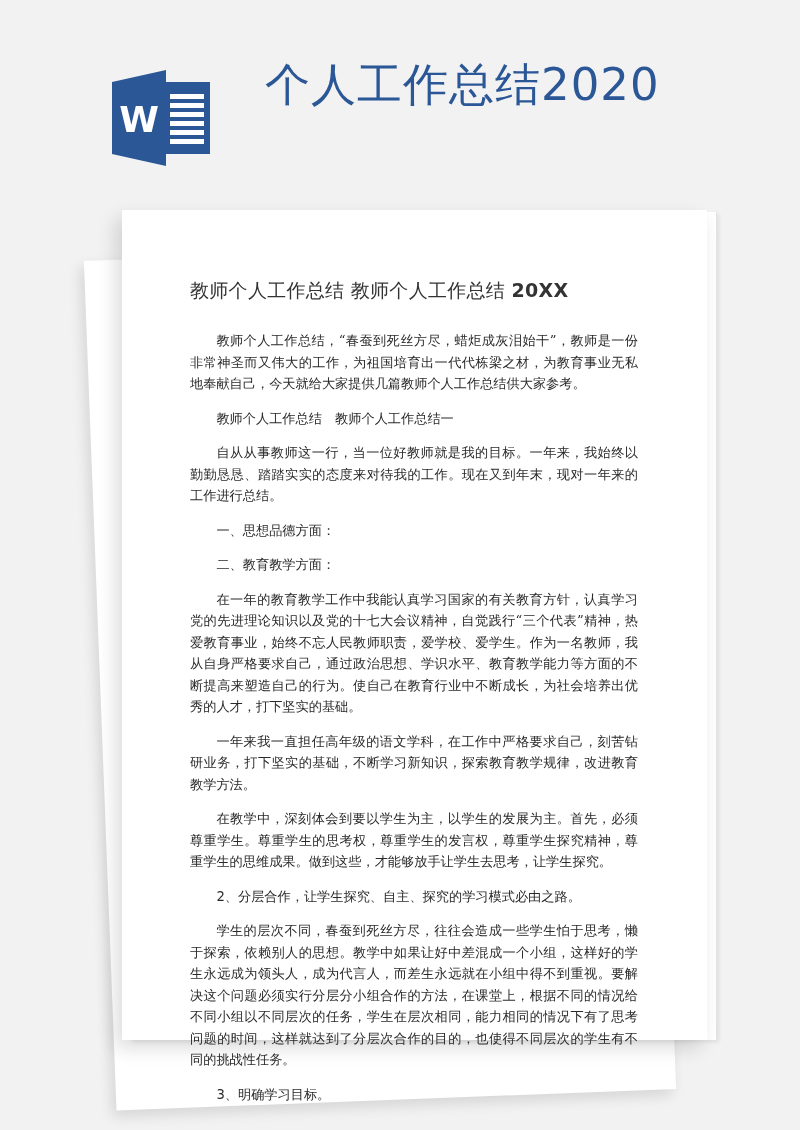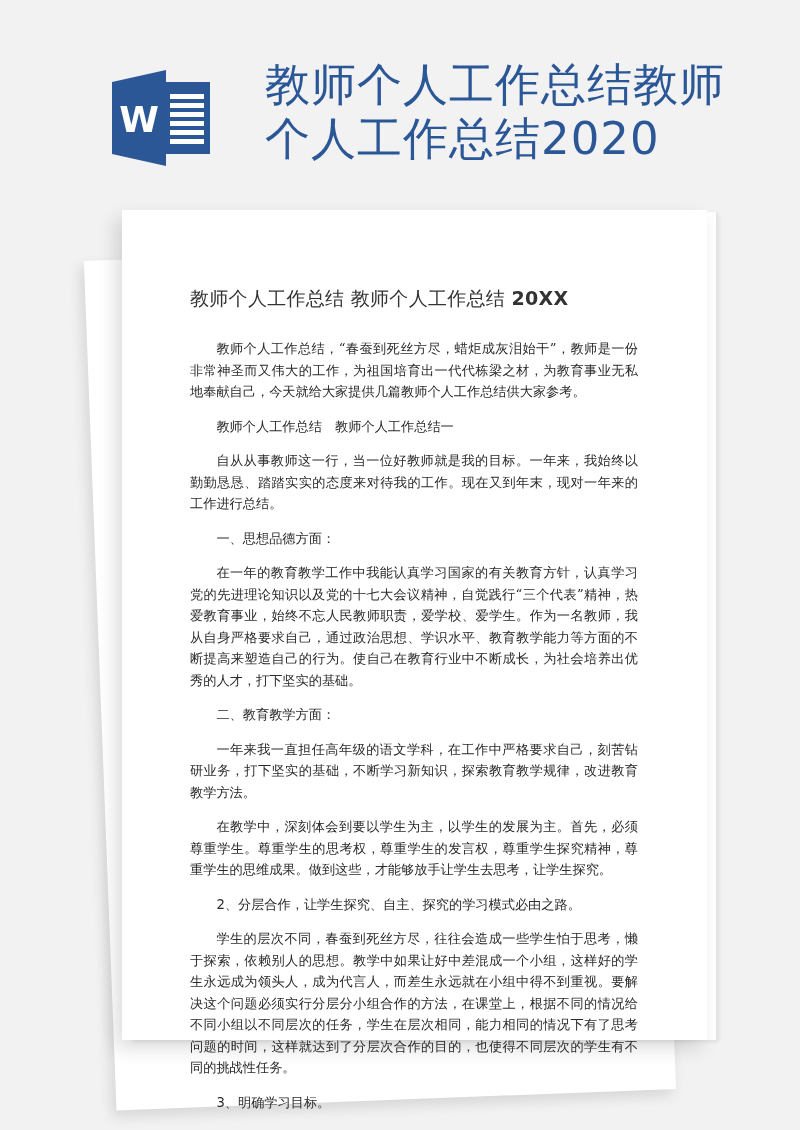--- a/index.html
+++ b/index.html
@@ -27,21 +27,21 @@
     left: 130px; top: 212px; width: 586px; height: 828px;
     box-shadow: 2px 2px 4px rgba(0,0,0,0.08);
     border-right: 1px solid #e4e4e4;
   }
   .sheet-front {
     left: 122px; top: 210px; width: 585px; height: 830px;
     box-shadow: -6px 8px 18px rgba(0,0,0,0.14);
   }
   .page-content { position: absolute; left: 68px; top: 68px; width: 448px; color: #222; }
   .doc-title {
-    font-size: 19px; color: #333; margin: 8px 0 26px 0; white-space: nowrap; letter-spacing: 0.3px;
+    font-size: 19px; color: #333; margin: 0 0 26px 0; white-space: nowrap; letter-spacing: 0.3px;
   }
   .doc-title .year { font-family: "DejaVu Sans", "Liberation Sans", sans-serif; font-weight: bold; }
   .para {
     font-size: 13.2px; line-height: 21.5px; text-indent: 2em; margin: 13px 0 11px 0;
     text-align: justify; color: #2a2a2a;
   }
   .para.num .n { font-family: "DejaVu Sans", "Liberation Sans", sans-serif; }
 </style>
 </head>
 <body>
@@ -54,38 +54,37 @@
       <rect x="62" y="35" width="34" height="5"></rect>
       <rect x="62" y="44" width="34" height="5"></rect>
       <rect x="62" y="53" width="34" height="5"></rect>
       <rect x="62" y="62" width="34" height="5"></rect>
       <rect x="62" y="71" width="34" height="5"></rect>
     </g>
     <polygon points="4,14 58,2 58,98 4,86" fill="#2b5797"></polygon>
     <text x="31" y="64" text-anchor="middle" fill="#ffffff" font-family="DejaVu Sans, sans-serif" font-weight="bold" font-size="36">W</text>
   </svg>
   <div class="header-title">
-    <div>教师个人工作总结教师</div>
     <div>个人工作总结2020</div>
   </div>
 </div>
 
 <div class="sheet sheet-back-left"></div>
 <div class="sheet sheet-back-right"></div>
 
 <div class="sheet sheet-front">
   <div class="page-content">
     <div class="doc-title">
       <span>教师个人工作总结 教师个人工作总结 </span><span class="year">20XX</span>
     </div>
     <p class="para">教师个人工作总结，“春蚕到死丝方尽，蜡炬成灰泪始干”，教师是一份非常神圣而又伟大的工作，为祖国培育出一代代栋梁之材，为教育事业无私地奉献自己，今天就给大家提供几篇教师个人工作总结供大家参考。</p>
     <p class="para">教师个人工作总结　教师个人工作总结一</p>
     <p class="para">自从从事教师这一行，当一位好教师就是我的目标。一年来，我始终以勤勤恳恳、踏踏实实的态度来对待我的工作。现在又到年末，现对一年来的工作进行总结。</p>
     <p class="para">一、思想品德方面：</p>
+    <p class="para">二、教育教学方面：</p>
     <p class="para">在一年的教育教学工作中我能认真学习国家的有关教育方针，认真学习党的先进理论知识以及党的十七大会议精神，自觉践行“三个代表”精神，热爱教育事业，始终不忘人民教师职责，爱学校、爱学生。作为一名教师，我从自身严格要求自己，通过政治思想、学识水平、教育教学能力等方面的不断提高来塑造自己的行为。使自己在教育行业中不断成长，为社会培养出优秀的人才，打下坚实的基础。</p>
-    <p class="para">二、教育教学方面：</p>
     <p class="para">一年来我一直担任高年级的语文学科，在工作中严格要求自己，刻苦钻研业务，打下坚实的基础，不断学习新知识，探索教育教学规律，改进教育教学方法。</p>
     <p class="para">在教学中，深刻体会到要以学生为主，以学生的发展为主。首先，必须尊重学生。尊重学生的思考权，尊重学生的发言权，尊重学生探究精神，尊重学生的思维成果。做到这些，才能够放手让学生去思考，让学生探究。</p>
     <p class="para num"><span class="n">2</span><span>、分层合作，让学生探究、自主、探究的学习模式必由之路。</span></p>
     <p class="para">学生的层次不同，春蚕到死丝方尽，往往会造成一些学生怕于思考，懒于探索，依赖别人的思想。教学中如果让好中差混成一个小组，这样好的学生永远成为领头人，成为代言人，而差生永远就在小组中得不到重视。要解决这个问题必须实行分层分小组合作的方法，在课堂上，根据不同的情况给不同小组以不同层次的任务，学生在层次相同，能力相同的情况下有了思考问题的时间，这样就达到了分层次合作的目的，也使得不同层次的学生有不同的挑战性任务。</p>
     <p class="para num"><span class="n">3</span><span>、明确学习目标。</span></p>
   </div>
 </div>
 
 </body></html>

